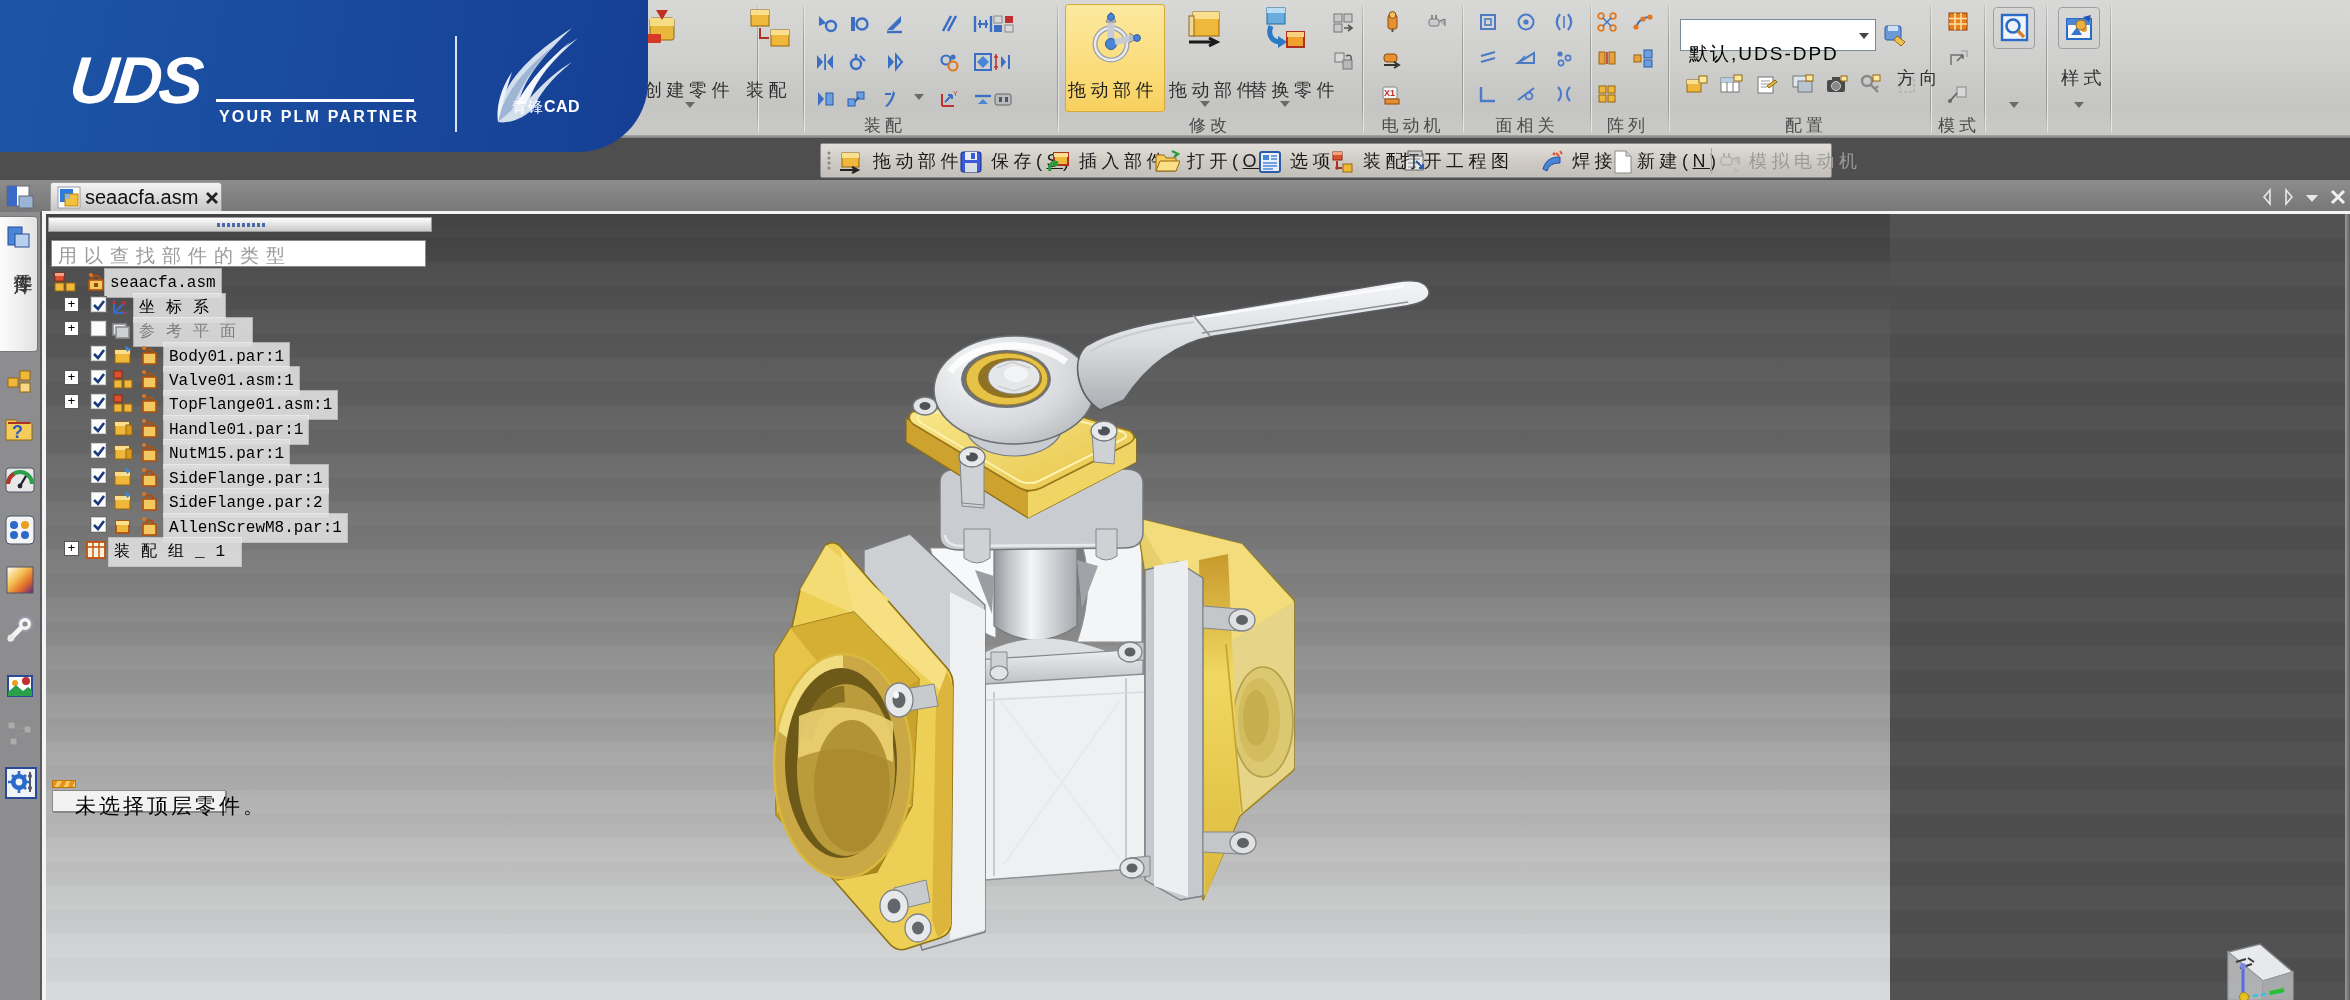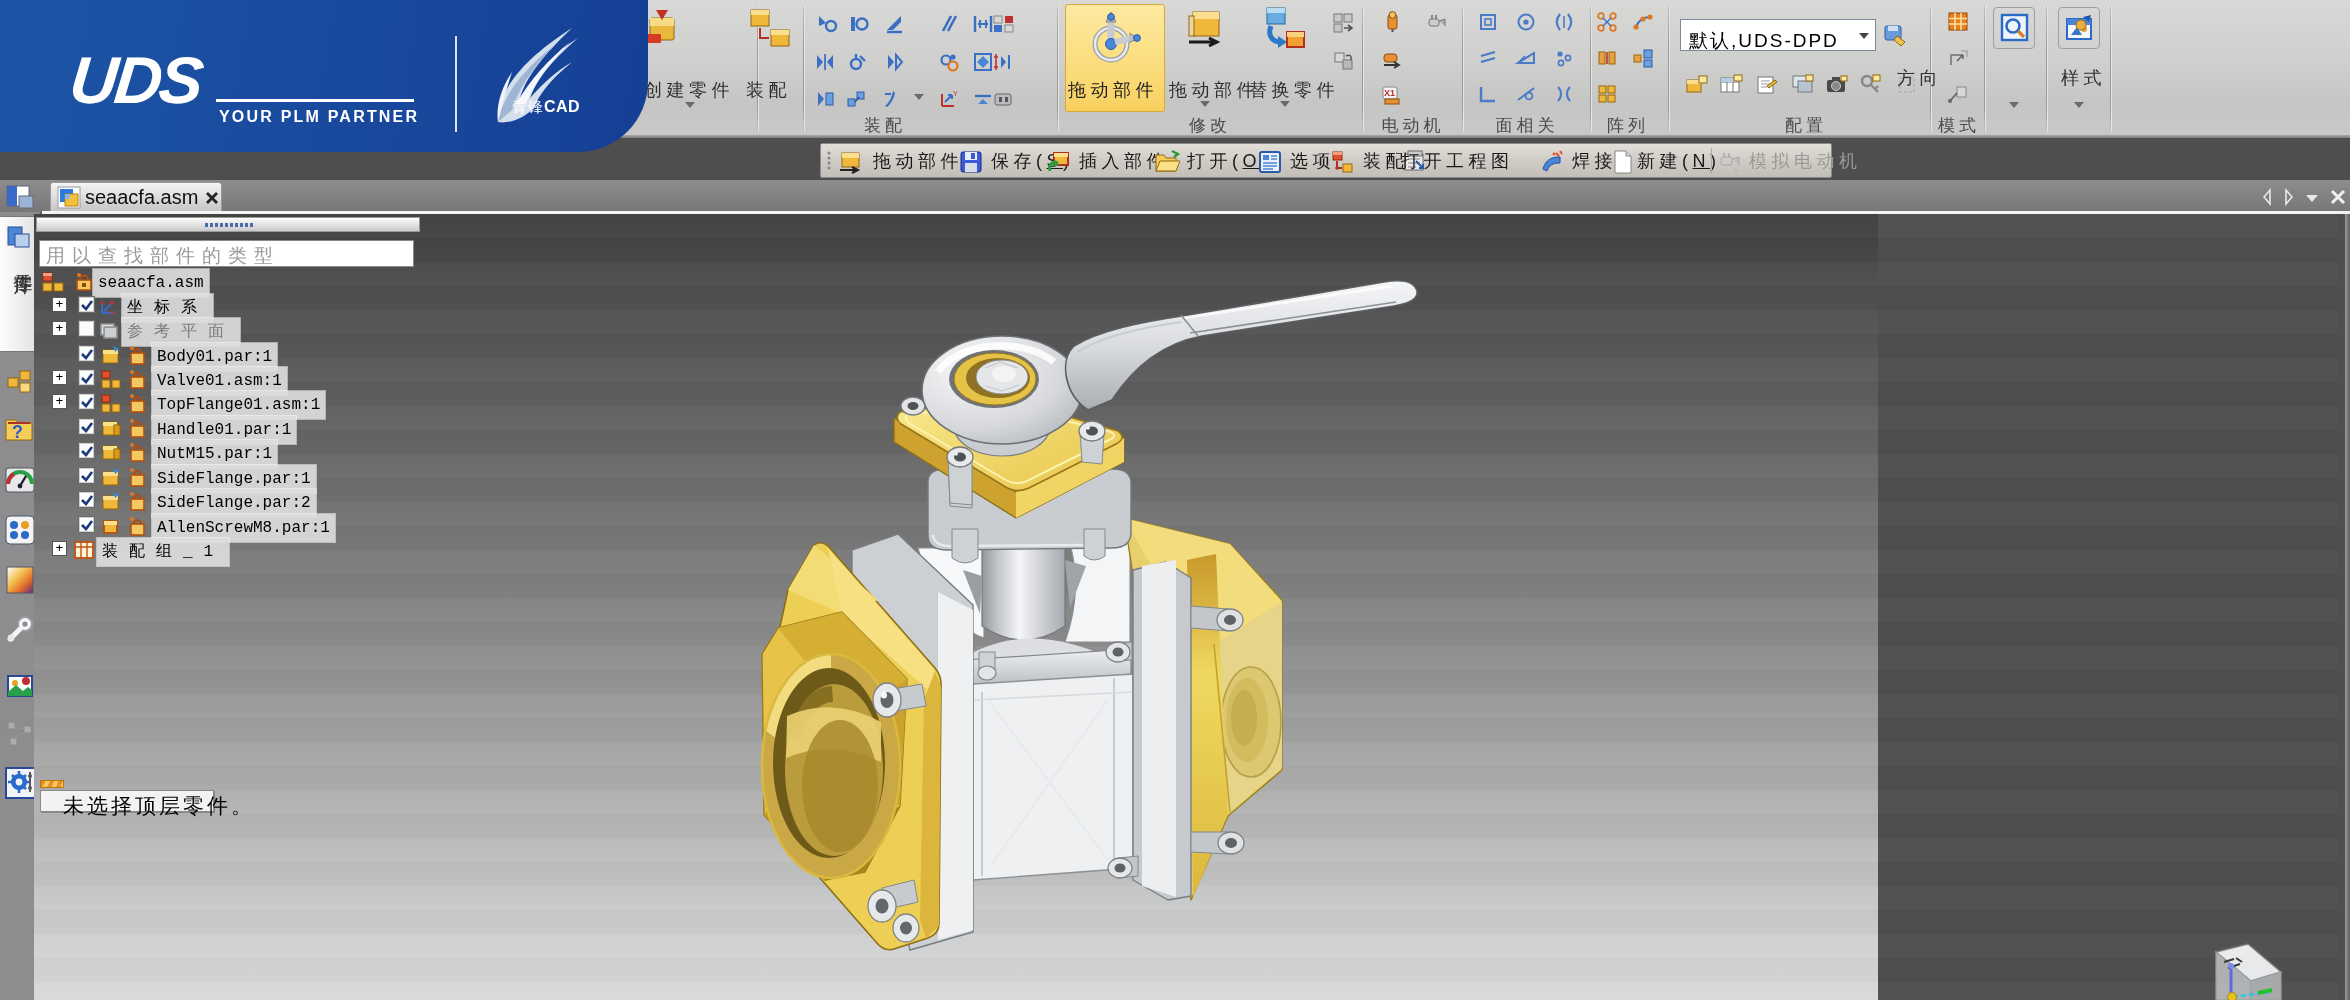--- a/index.html
+++ b/index.html
@@ -13,21 +13,21 @@
 .caret{position:absolute;width:0;height:0;border-left:5px solid transparent;border-right:5px solid transparent;border-top:6px solid #6a6a6a}
 #strip{left:0;top:138px;width:2350px;height:42px;background:#4e4e4e}
 #qbar{position:absolute;left:820px;top:5px;width:1012px;height:35px;background:linear-gradient(#e2dfda,#d0ccc5 50%,#c2bfb8);border:1px solid #8a8a8a;border-radius:2px}
 .qit{position:absolute;top:5px;height:24px;font-size:18px;color:#1a1a1a;letter-spacing:4.5px;white-space:nowrap;line-height:24px}
 #tabrow{left:0;top:180px;width:2350px;height:32px;background:linear-gradient(#8d8d8d,#777)}
 #tab1{position:absolute;left:50px;top:2px;width:172px;height:30px;background:linear-gradient(#f4f4f4,#d8d8d8 60%,#c4c4c4);border:1px solid #9a9a9a;border-bottom:none;border-radius:3px 3px 0 0}
 #sidebar{left:0;top:212px;width:40px;height:788px;background:#8d8d8f}
 #sbline{left:40px;top:212px;width:2px;height:788px;background:#5a5a5c}
 #vframe{left:42px;top:211px;width:2308px;height:3px;background:#f4f4f4}
 #vframe2{left:42px;top:211px;width:4px;height:789px;background:#f4f4f4}
-#viewport{left:34px;top:214px;width:1844px;height:786px;background:linear-gradient(#3f3f3f,#4e4e4e 9%,#636363 27%,#7e7e7e 46%,#9b9b9b 63%,#bbbbbb 80%,#ced0d1 92%,#d8d9da)}
+#viewport{left:46px;top:214px;width:1844px;height:786px;background:linear-gradient(#3f3f3f,#4e4e4e 9%,#636363 27%,#7e7e7e 46%,#9b9b9b 63%,#bbbbbb 80%,#ced0d1 92%,#d8d9da)}
 #banner{left:0;top:0;width:648px;height:152px;background:linear-gradient(100deg,#1d55a6,#153f95);border-radius:0 0 70px 0}
 .ic{position:absolute}
 .tr{position:absolute;height:24px;font-family:"Liberation Mono",monospace;font-size:16px;color:#000;line-height:24px;white-space:nowrap}
 .trbg{background:rgba(220,220,220,.92);padding:2px 5px;outline:1px solid rgba(250,250,250,.55)}
 .cb{position:absolute;width:17px;height:17px;background:#fdfdfd;border:1px solid #6a6a6a;box-shadow:inset 0 0 0 1px #cfcfcf}
 .cb svg{position:absolute;left:1px;top:1px}
 .pl{position:absolute;width:15px;height:15px;background:#fff;border:1px solid #555;color:#000;font-size:13px;line-height:13px;text-align:center;font-family:"Liberation Mono",monospace}
 </style></head>
 <body>
 <div id="ribbon" class="ab">
@@ -56,21 +56,21 @@
   <div class="glab cjk" style="left:1934px;width:50px">模式</div>
 
   <div style="position:absolute;left:1065px;top:4px;width:100px;height:108px;background:linear-gradient(#fce9a0,#fbda75 70%,#f7cf5e);border:1px solid #d8a938;border-radius:3px"></div>
   <div class="blab cjk" style="left:1068px;top:78px;color:#222">拖动部件</div>
   <div class="blab cjk" style="left:1169px;top:78px">拖动部件</div>
   <div class="caret" style="left:1200px;top:101px"></div>
   <div class="blab cjk" style="left:1249px;top:78px">替换零件</div>
   <div class="caret" style="left:1280px;top:101px"></div>
 
   <div style="position:absolute;left:1680px;top:19px;width:196px;height:32px;background:#fff;border:1px solid #7a8a98">
-    <span class="cjk" style="position:absolute;left:8px;top:8px;font-size:19px;letter-spacing:2px;color:#000">默认,UDS-DPD</span>
+    <span class="cjk" style="position:absolute;left:8px;top:21px;font-size:19px;letter-spacing:2px;color:#000">默认,UDS-DPD</span>
     <div class="caret" style="right:6px;top:13px;border-top-color:#444"></div>
   </div>
   <div id="ribicons">
 
   <svg class="ic" style="left:646px;top:8px" width="32" height="36">
         <rect x="4" y="10" width="24" height="22" rx="2" fill="#e8b73c" stroke="#8a6a10"></rect>
         <rect x="4" y="10" width="24" height="8" fill="#f6dc84"></rect>
         <path d="M10 2 L22 2 L16 12 Z" fill="#c03020"></path>
         <rect x="1" y="26" width="14" height="9" fill="#d43a24" rx="1"></rect>
       </svg>

